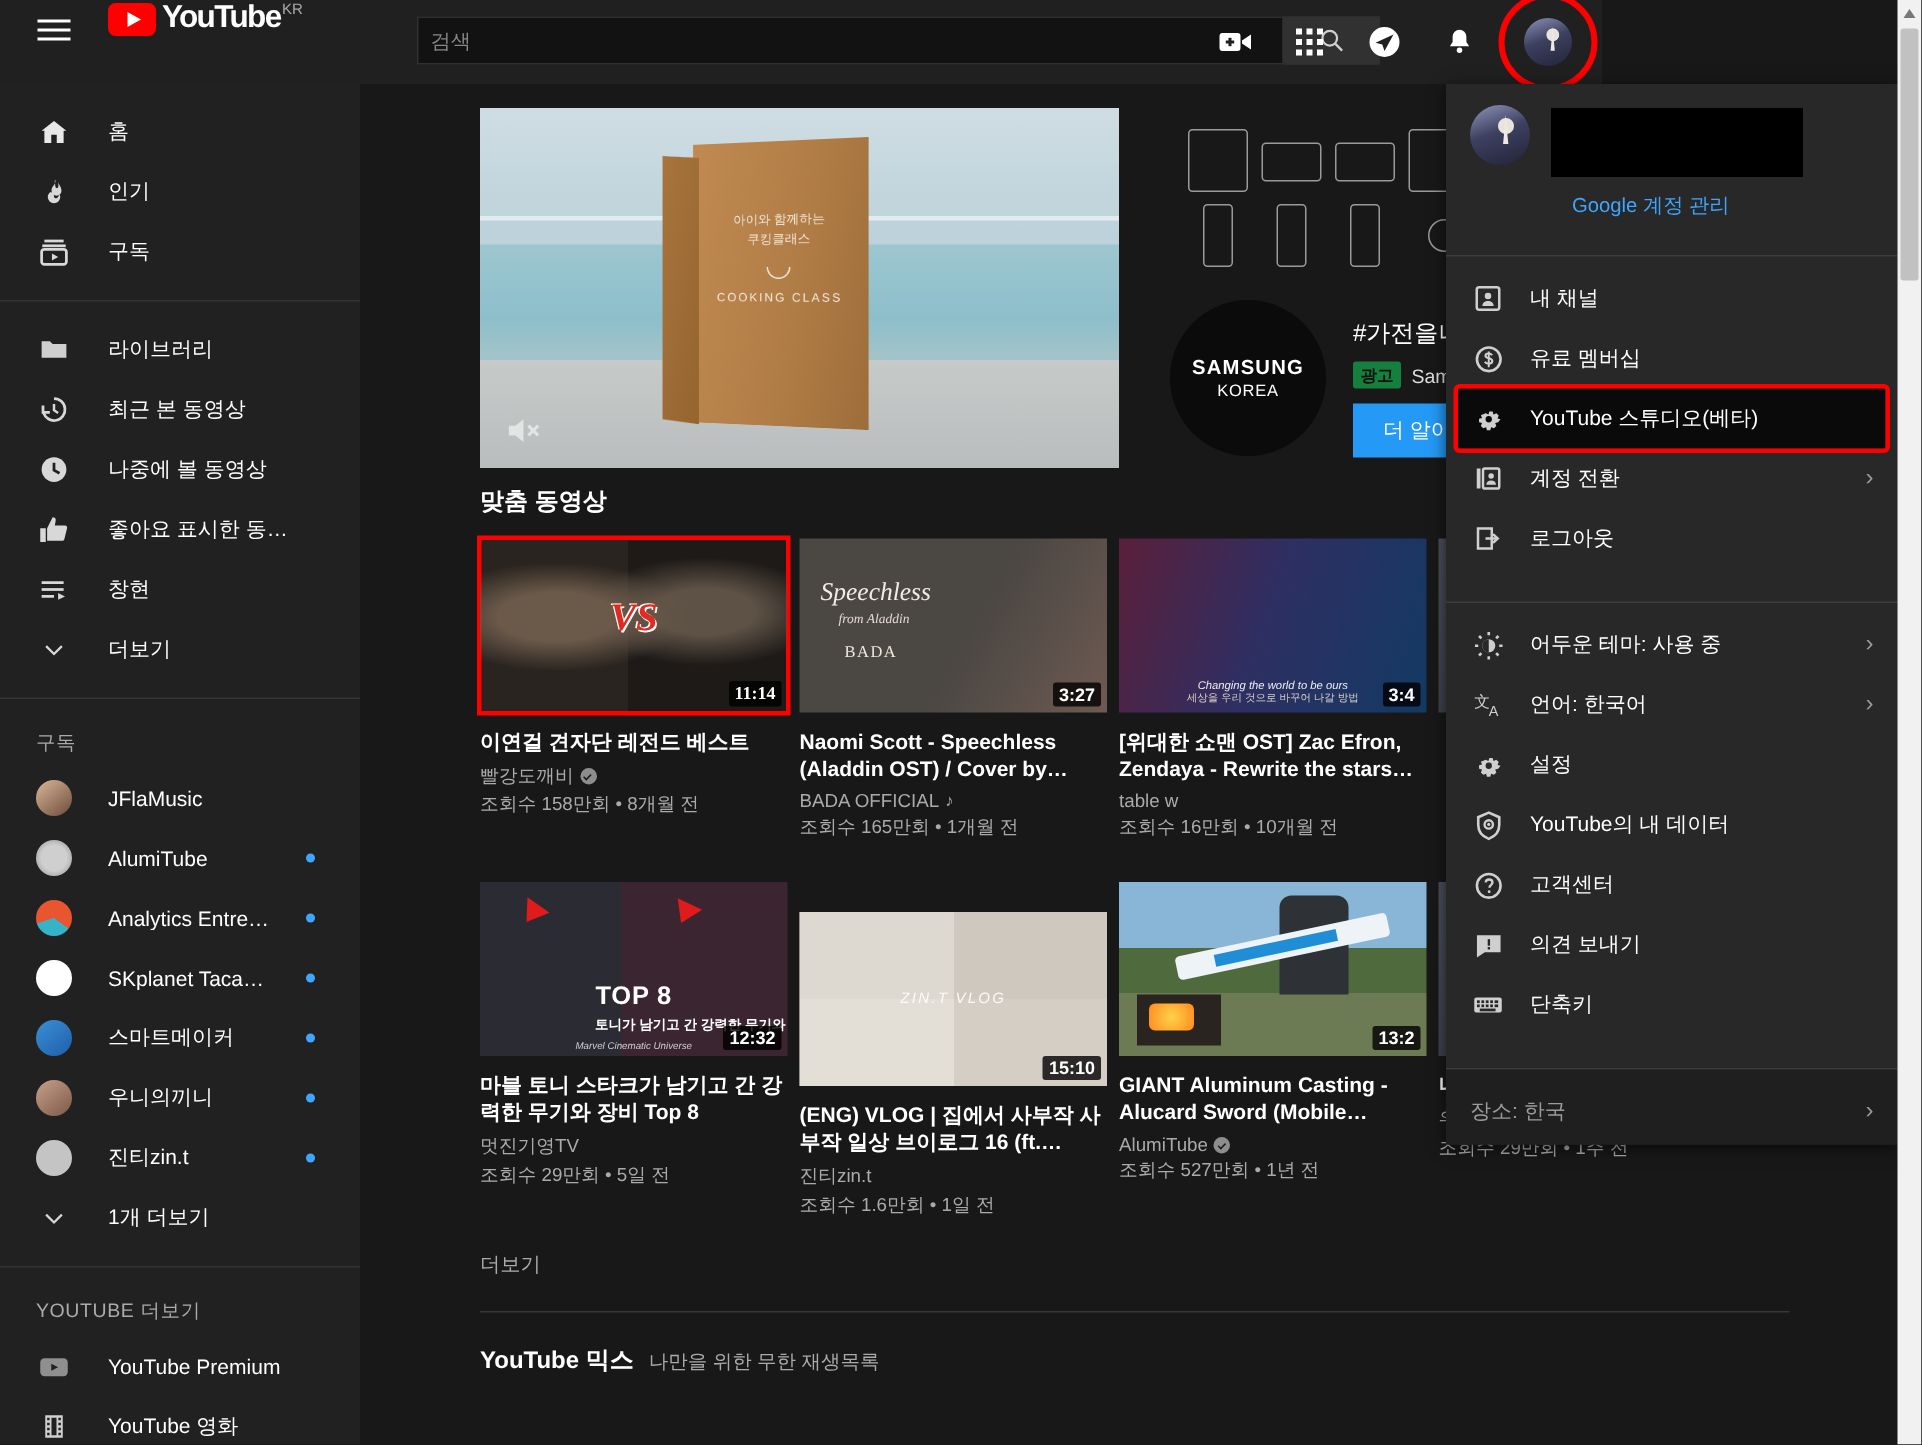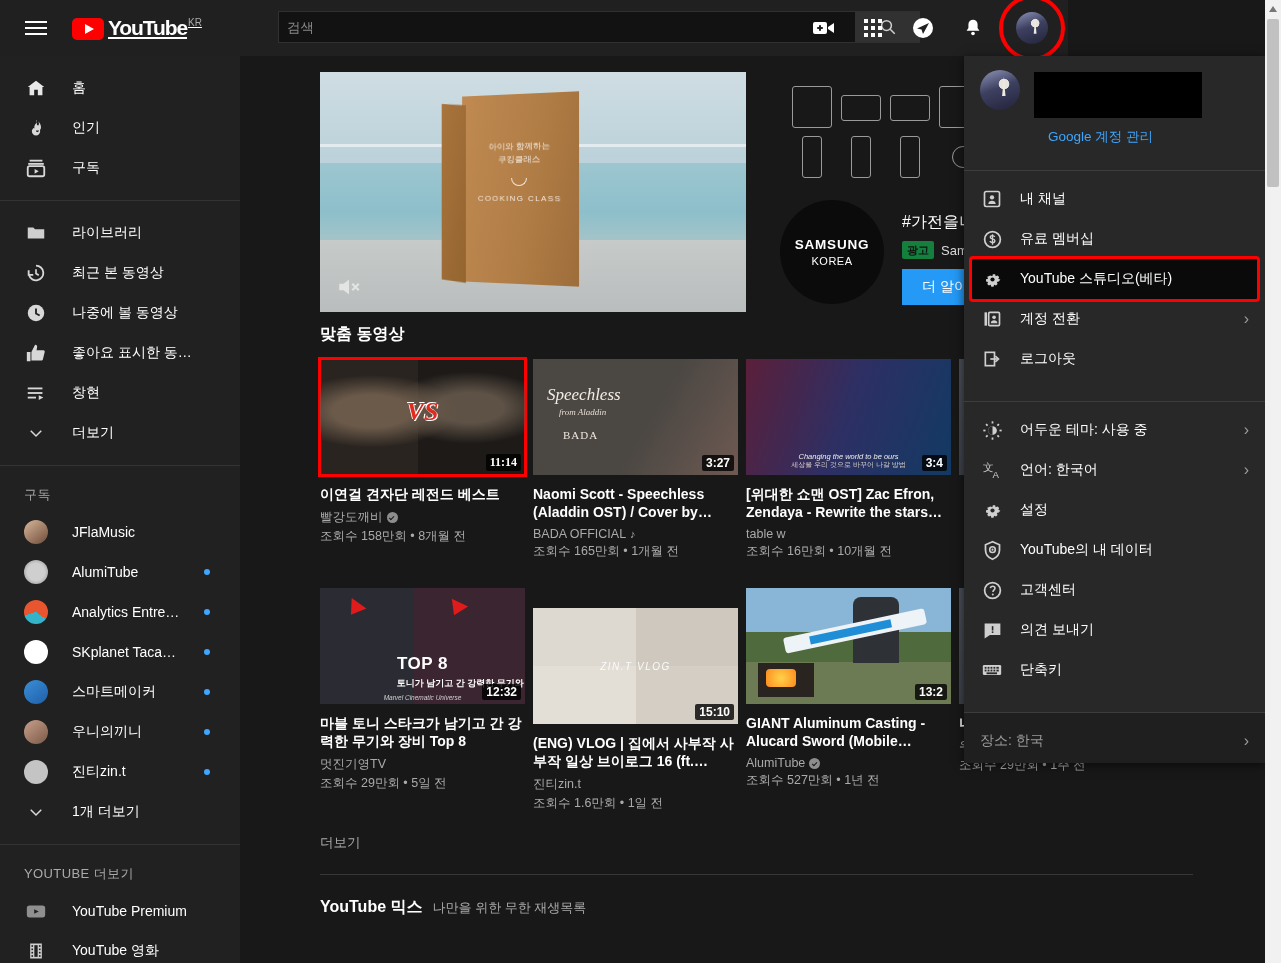--- a/index.html
+++ b/index.html
@@ -9,23 +9,22 @@
     font-family: "Liberation Sans", sans-serif;
     overflow: hidden;
     color: #fff;
   }
   body { position: relative; }
 
   
   .topbar {
     position: absolute; top: 0; left: 0; width: 1068px; height: 56px;
     background: #202020;
-    display: flex; align-items: center;
+    display: flex; align-items: flex-start;
     z-index: 40;
-    text-decoration: underline;
   }
   .hamburger {
     width: 40px; height: 40px; margin-left: 16px;
     display: flex; flex-direction: column; justify-content: center; align-items: center; gap: 4px;
     cursor: pointer;
   }
   .hamburger span { display:block; width: 22px; height: 2px; background: #fff; }
 
   .yt-logo {
     display: flex; align-items: flex-start; margin-left: 16px; cursor: pointer;

